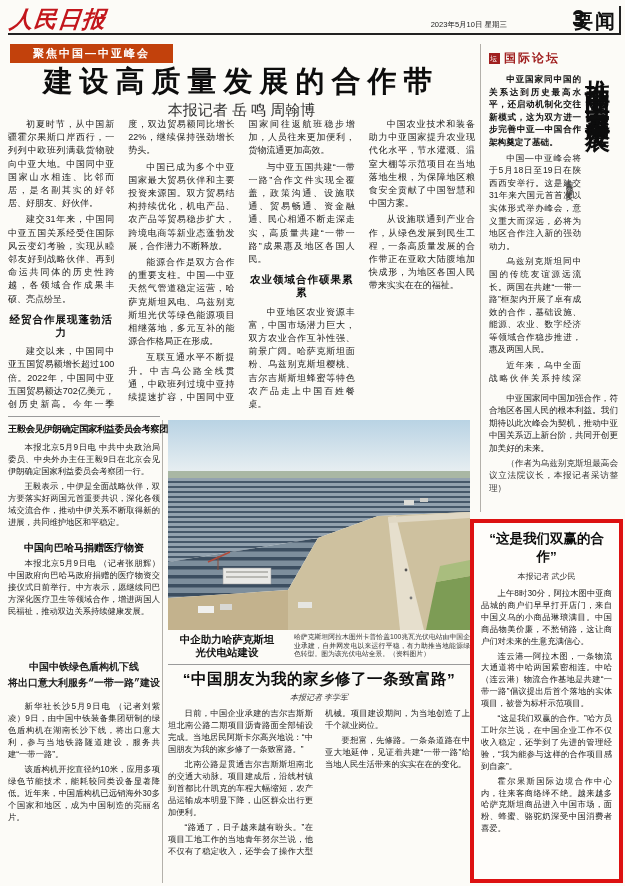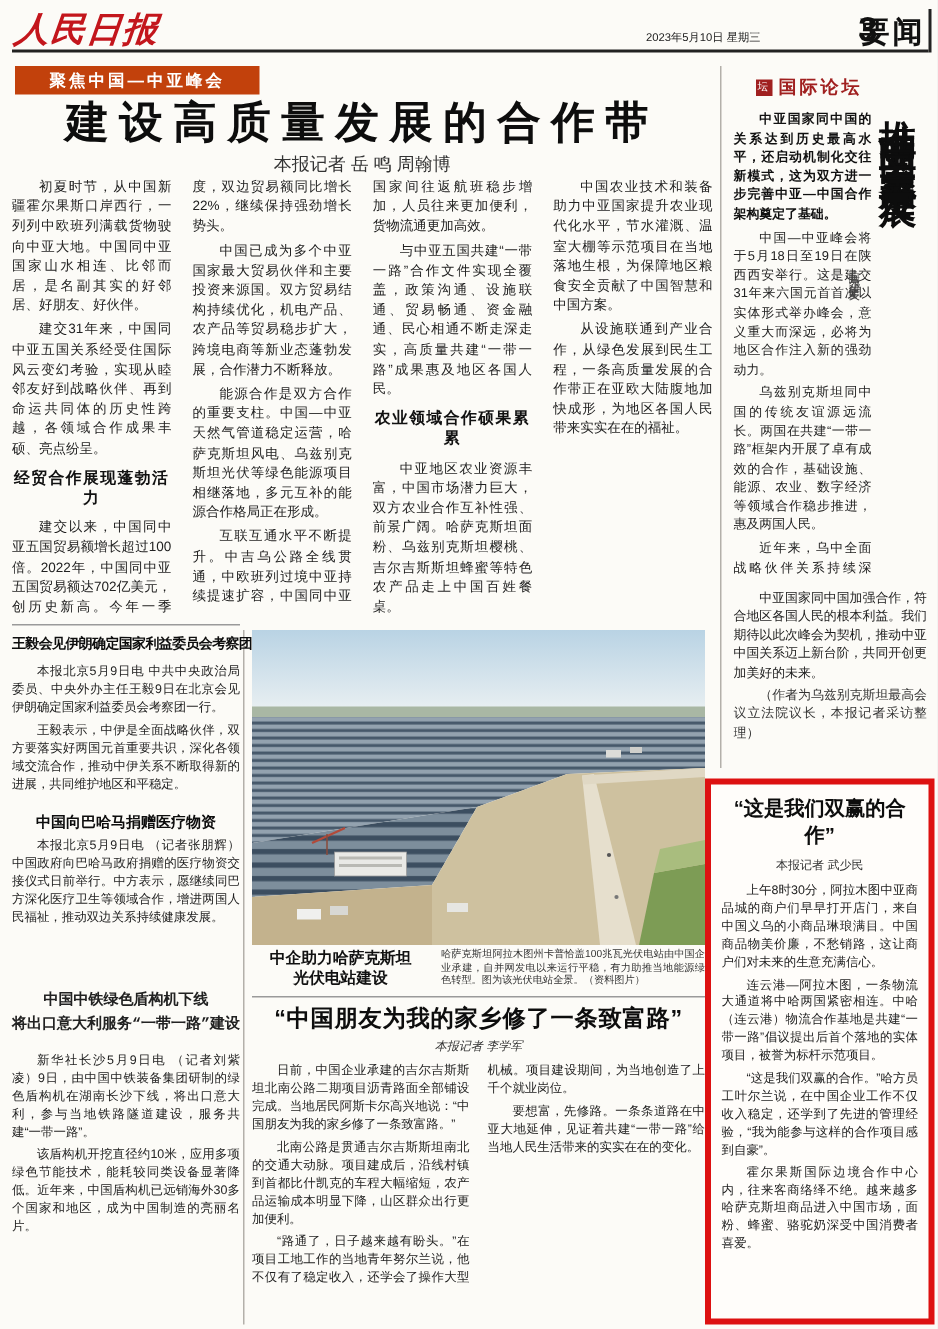--- a/index.html
+++ b/index.html
@@ -9,29 +9,29 @@
   
   #logo{left:10px;top:4px;font-family:"Liberation Serif",serif;font-style:italic;font-weight:900;font-size:23px;color:#c3161c;letter-spacing:1px;transform:skewX(-6deg);}
   #mh-date{right:118px;top:20px;font-size:7.5px;color:#222;}
   #mh-page{right:40px;top:6px;font-size:23px;font-weight:800;color:#111;}
   #mh-section{right:8px;top:8px;font-size:20px;font-weight:800;color:#111;letter-spacing:2px;}
   #mh-rule{left:8px;top:33px;width:611px;border-top:2px solid #222;}
   #mh-bracket{right:4px;top:6px;width:2px;height:29px;background:#222;}
   
   #focus-tag{left:10px;top:44px;background:#c2410c;color:#fff;font-size:11px;font-weight:700;padding:2px 23px;letter-spacing:2px;}
   #focus-headline{left:8px;top:62px;width:467px;text-align:center;font-size:29px;font-weight:900;letter-spacing:7px;color:#0d0d0d;}
-  #focus-byline{left:8px;top:101px;width:467px;text-align:center;font-size:12px;color:#333;}
+  #focus-byline{left:8px;top:101px;width:467px;text-align:center;font-size:15px;color:#333;}
   #focus-body{left:8px;top:118px;width:467px;height:296px;column-count:4;column-gap:14px;column-fill:auto;overflow:hidden;font-size:9px;line-height:13.2px;text-align:justify;color:#222;}
   p.bp{margin:0 0 3px 0;text-indent:2em;}
   h4.sub{margin:7px 0 6px 0;text-align:center;font-size:10.5px;font-weight:800;color:#111;letter-spacing:1px;}
   .rule-h{border-top:1px solid #9a9a9a;height:0;}
   .rule-v{width:1px;background:#b3b0aa;}
   
   #div-main-right{left:480px;top:44px;height:468px;}
-  #forum-label{left:504px;top:50px;font-size:12px;font-weight:800;color:#a02020;letter-spacing:2px;display:flex;align-items:center;gap:4px;}
+  #forum-label{left:489px;top:50px;font-size:12px;font-weight:800;color:#a02020;letter-spacing:2px;display:flex;align-items:center;gap:4px;}
   #forum-icon{display:inline-block;width:11px;height:11px;background:#a02020;color:#fff;font-size:7px;line-height:11px;text-align:center;font-weight:400;}
   #forum-body1{left:489px;top:73px;width:92px;height:313px;overflow:hidden;font-size:8.6px;line-height:12.6px;text-align:justify;color:#222;}
   #forum-body1 .lead{font-weight:700;color:#111;}
   #forum-vh{left:583px;top:60px;height:334px;width:32px;writing-mode:vertical-rl;font-size:25px;font-weight:900;letter-spacing:4px;color:#0d0d0d;}
   #forum-author{left:564px;top:176px;height:120px;writing-mode:vertical-rl;font-size:7.5px;color:#444;letter-spacing:1px;}
   #forum-body2{left:489px;top:392px;width:129px;height:119px;overflow:hidden;font-size:8.6px;line-height:12.4px;text-align:justify;color:#222;}
   #forum-body2 .note{font-family:"Liberation Serif",serif;color:#333;}
   
   #winwin-box{left:470px;top:519px;width:153px;height:364px;border:4px solid #dd1111;background:#fffdfa;box-sizing:border-box;padding:7px 7px 5px 7px;}
   #winwin-headline{text-align:center;font-size:13.5px;font-weight:900;color:#0d0d0d;margin:0 0 5px 0;}

